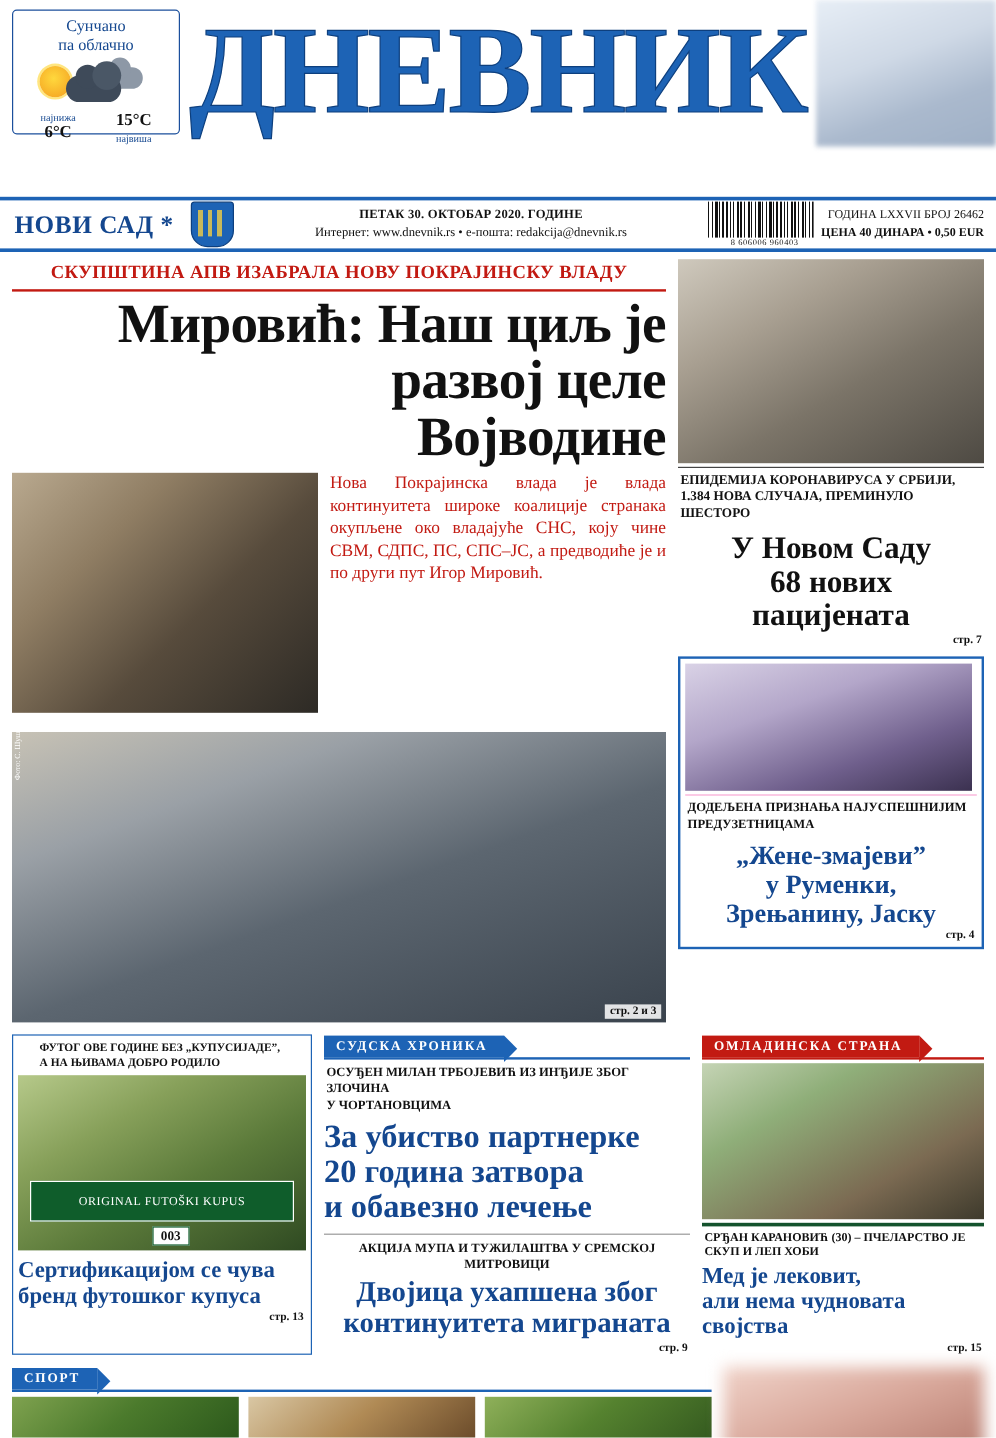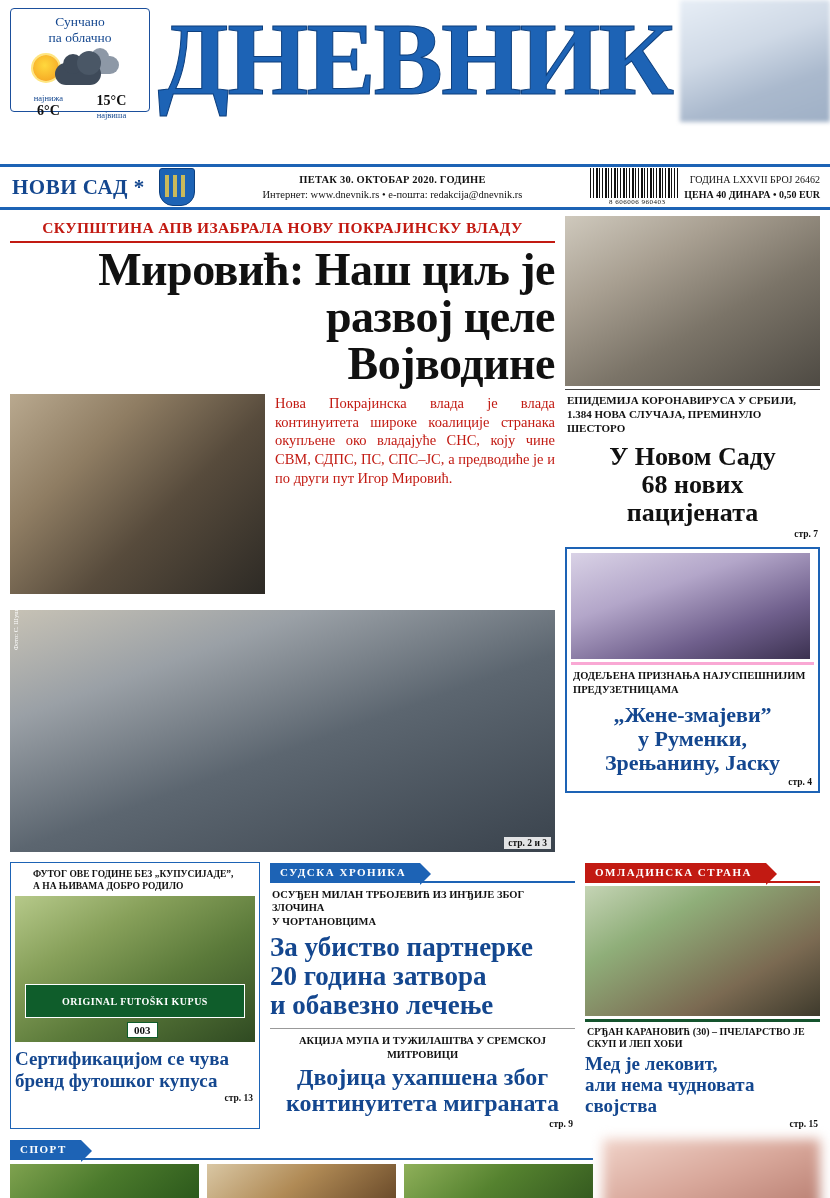--- a/index.html
+++ b/index.html
@@ -149,21 +149,21 @@
   }
   .strana {
     font-size:9.5px; font-weight:bold; text-align:right; padding-right:2px; margin-top:2px;
   }
 
   .box-blue {
     border:2px solid #1d63b5; padding:4px; margin-top:8px;
   }
   .caption-blue {
     font-size:10.5px; line-height:1.25; font-weight:bold; padding:4px 2px 3px 2px;
-    border-top:3px solid #f9a8d4; margin-top:3px;
+    border-top:1px solid #f9a8d4; margin-top:3px;
   }
   .headline-blue {
     font-size:22px; font-weight:bold; line-height:1.1; text-align:center; color:#14478f; margin-top:4px;
   }
 
   
   .band2 { display:flex; gap:10px; margin-top:10px; }
   .b2-left { width:250px; border:1px solid #1d63b5; padding:4px; }
   .b2-mid { width:315px; }
   .b2-right { width:235px; }
@@ -310,21 +310,21 @@
     </div>
 
     <div class="band2">
 
       <div class="b2-left">
         <div class="tinykicker">
           <div>ФУТОГ ОВЕ ГОДИНЕ БЕЗ „КУПУСИЈАДЕ”,</div>
           <div>А НА ЊИВАМА ДОБРО РОДИЛО</div>
         </div>
         <div class="photo p-kupus" style="width:240px;height:146px;">
-          <div style="position:absolute;left:10px;bottom:24px;right:10px;height:34px;background:#0f5d2b;border:1px solid #fff;color:#fff;font-size:10px;display:flex;align-items:center;justify-content:center;font-weight:bold;letter-spacing:.5px;">ORIGINAL FUTOŠKI KUPUS</div>
+          <div style="position:absolute;left:10px;bottom:24px;right:10px;height:34px;background:#0f5d2b;border:1px solid #fff;color:#fff;font-size:10px;display:flex;align-items:center;justify-content:center;font-weight:normal;letter-spacing:.5px;">ORIGINAL FUTOŠKI KUPUS</div>
           <div style="position:absolute;left:112px;bottom:4px;background:#fff;color:#111;font-size:11px;font-weight:bold;padding:1px 6px;border:1px solid #0f5d2b;">003</div>
         </div>
         <div class="headline-sm-blue" style="margin-top:6px;">
           <div>Сертификацијом се чува</div>
           <div>бренд футошког купуса</div>
         </div>
         <div class="strana">стр. 13</div>
       </div>
 
       <div class="b2-mid">

